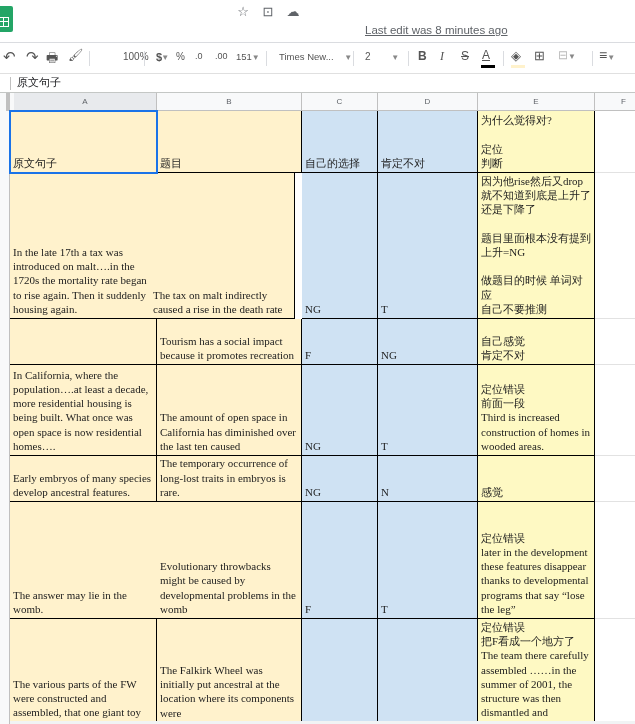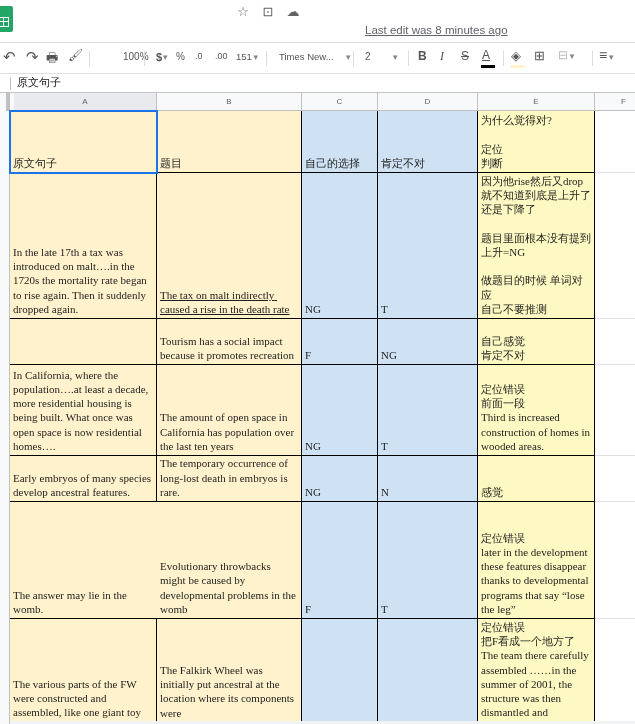--- a/index.html
+++ b/index.html
@@ -119,65 +119,65 @@
   <div class="cell y sel-cell" style="left:0;top:0;width:147px;height:62px;">原文句子</div>
   <div class="cell y" style="left:147px;top:0;width:145px;height:62px;">题目</div>
   <div class="cell b" style="left:292px;top:0;width:76px;height:62px;">自己的选择</div>
   <div class="cell b" style="left:368px;top:0;width:100px;height:62px;">肯定不对</div>
   <div class="cell c" style="left:468px;top:0;width:117px;height:62px;">为什么觉得对?
 
 定位
 判断</div>
   <div class="cell w" style="left:585px;top:0;width:50px;height:62px;"></div>
 
-  <div class="cell y" style="left:0;top:62px;width:147px;height:146px;">In the late 17th a tax was introduced on malt….in the 1720s the mortality rate began to rise again. Then it suddenly dropped again.</div>
-  <div class="cell y" style="left:147px;top:62px;width:145px;height:146px;text-decoration:underline;">The tax on malt indirectly caused a rise in the death rate</div>
+  <div class="cell y" style="left:0;top:62px;width:147px;height:146px;">In the late 17th a tax was introduced on malt….in the 1720s the mortality rate began to rise again. Then it suddenly housing again.</div>
+  <div class="cell y" style="left:140px;top:62px;width:145px;height:146px;">The tax on malt indirectly caused a rise in the death rate</div>
   <div class="cell b" style="left:292px;top:62px;width:76px;height:146px;">NG</div>
   <div class="cell b" style="left:368px;top:62px;width:100px;height:146px;">T</div>
   <div class="cell c" style="left:468px;top:62px;width:117px;height:146px;">因为他rise然后又drop就不知道到底是上升了还是下降了
 
 题目里面根本没有提到上升=NG
 
 做题目的时候 单词对应
 自己不要推测</div>
   <div class="cell w" style="left:585px;top:62px;width:50px;height:146px;"></div>
 
   <div class="cell y" style="left:0;top:208px;width:147px;height:46px;"></div>
   <div class="cell y" style="left:147px;top:208px;width:145px;height:46px;">Tourism has a social impact because it promotes recreation</div>
   <div class="cell b" style="left:292px;top:208px;width:76px;height:46px;">F</div>
   <div class="cell b" style="left:368px;top:208px;width:100px;height:46px;">NG</div>
   <div class="cell c" style="left:468px;top:208px;width:117px;height:46px;">自己感觉
 肯定不对</div>
   <div class="cell w" style="left:585px;top:208px;width:50px;height:46px;"></div>
 
   <div class="cell y" style="left:0;top:254px;width:147px;height:91px;">In California, where the population….at least a decade, more residential housing is being built. What once was open space is now residential homes….</div>
-  <div class="cell y" style="left:147px;top:254px;width:145px;height:91px;">The amount of open space in California has population over the last ten years</div>
+  <div class="cell y" style="left:147px;top:254px;width:145px;height:91px;">The amount of open space in California has diminished over the last ten caused</div>
   <div class="cell b" style="left:292px;top:254px;width:76px;height:91px;">NG</div>
   <div class="cell b" style="left:368px;top:254px;width:100px;height:91px;">T</div>
   <div class="cell c" style="left:468px;top:254px;width:117px;height:91px;">定位错误
 前面一段
 Third is increased construction of homes in wooded areas.</div>
   <div class="cell w" style="left:585px;top:254px;width:50px;height:91px;"></div>
 
   <div class="cell y" style="left:0;top:345px;width:147px;height:46px;">Early embryos of many species develop ancestral features.</div>
-  <div class="cell y" style="left:147px;top:345px;width:145px;height:46px;">The temporary occurrence of long-lost death in embryos is rare.</div>
+  <div class="cell y" style="left:147px;top:345px;width:145px;height:46px;">The temporary occurrence of long-lost traits in embryos is rare.</div>
   <div class="cell b" style="left:292px;top:345px;width:76px;height:46px;">NG</div>
   <div class="cell b" style="left:368px;top:345px;width:100px;height:46px;">N</div>
   <div class="cell c" style="left:468px;top:345px;width:117px;height:46px;">感觉</div>
   <div class="cell w" style="left:585px;top:345px;width:50px;height:46px;"></div>
 
   <div class="cell y" style="left:0;top:391px;width:151px;height:117px;">The answer may lie in the womb.</div>
   <div class="cell y" style="left:147px;top:391px;width:145px;height:117px;">Evolutionary throwbacks might be caused by developmental problems in the womb</div>
   <div class="cell b" style="left:292px;top:391px;width:76px;height:117px;">F</div>
   <div class="cell b" style="left:368px;top:391px;width:100px;height:117px;">T</div>
   <div class="cell c" style="left:468px;top:391px;width:117px;height:117px;">定位错误
 later in the development these features disappear thanks to developmental programs that say “lose the leg”</div>
   <div class="cell w" style="left:585px;top:391px;width:50px;height:117px;"></div>
 
-  <div class="cell y" style="left:0;top:508px;width:147px;height:124px;border-bottom:none;"><div style="position:absolute;left:3px;top:58px;width:141px;">The various parts of the FW were constructed and assembled, like one giant toy</div></div>
+  <div class="cell y" style="left:0;top:508px;width:147px;height:124px;border-bottom:none;"><div style="position:absolute;left:3px;top:58px;width:141px;">The various parts of the FW were constructed and assembled, that one giant toy</div></div>
   <div class="cell y" style="left:147px;top:508px;width:145px;height:124px;border-bottom:none;"><div style="position:absolute;left:3px;top:44px;width:139px;">The Falkirk Wheel was initially put ancestral at the location where its components were</div></div>
   <div class="cell b" style="left:292px;top:508px;width:76px;height:124px;border-bottom:none;"></div>
   <div class="cell b" style="left:368px;top:508px;width:100px;height:124px;border-bottom:none;"></div>
   <div class="cell c top" style="left:468px;top:508px;width:117px;height:124px;border-bottom:none;">定位错误
 把F看成一个地方了
 The team there carefully assembled ……in the summer of 2001, the structure was then dismantled and</div>
   <div class="cell w" style="left:585px;top:508px;width:50px;height:124px;"></div>
 </div>
 
 <div class="bottom-bar"></div>

